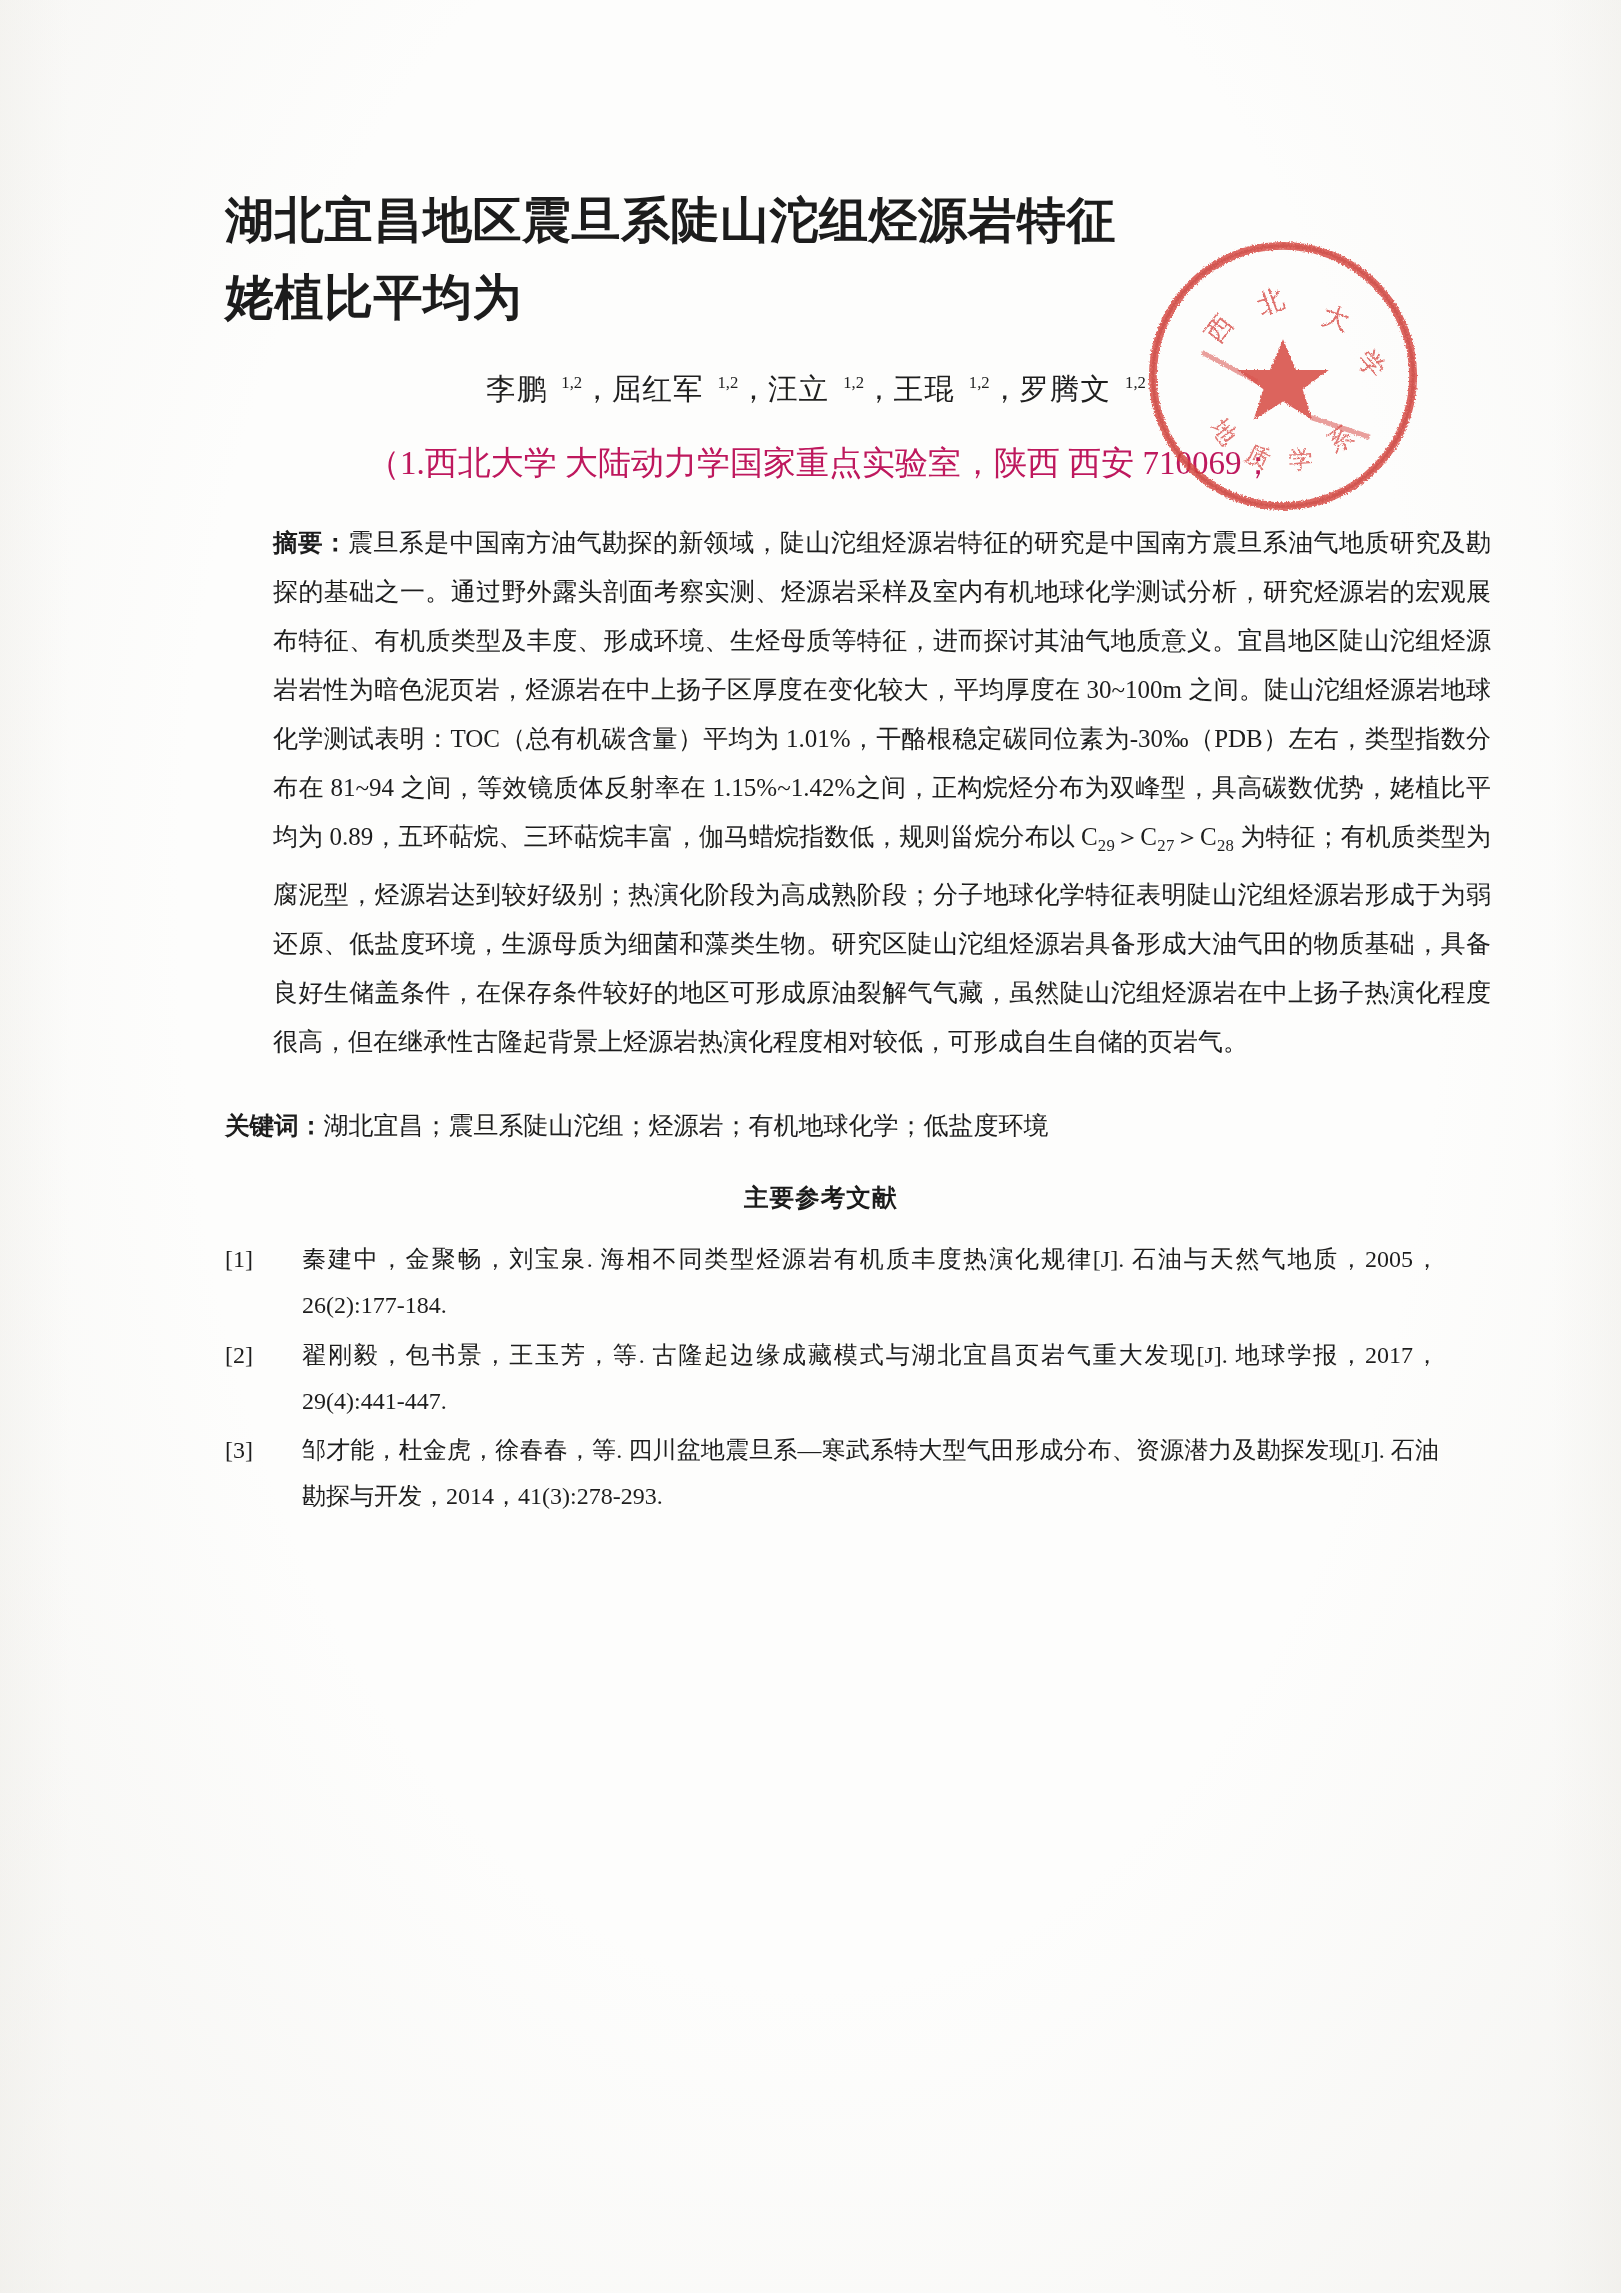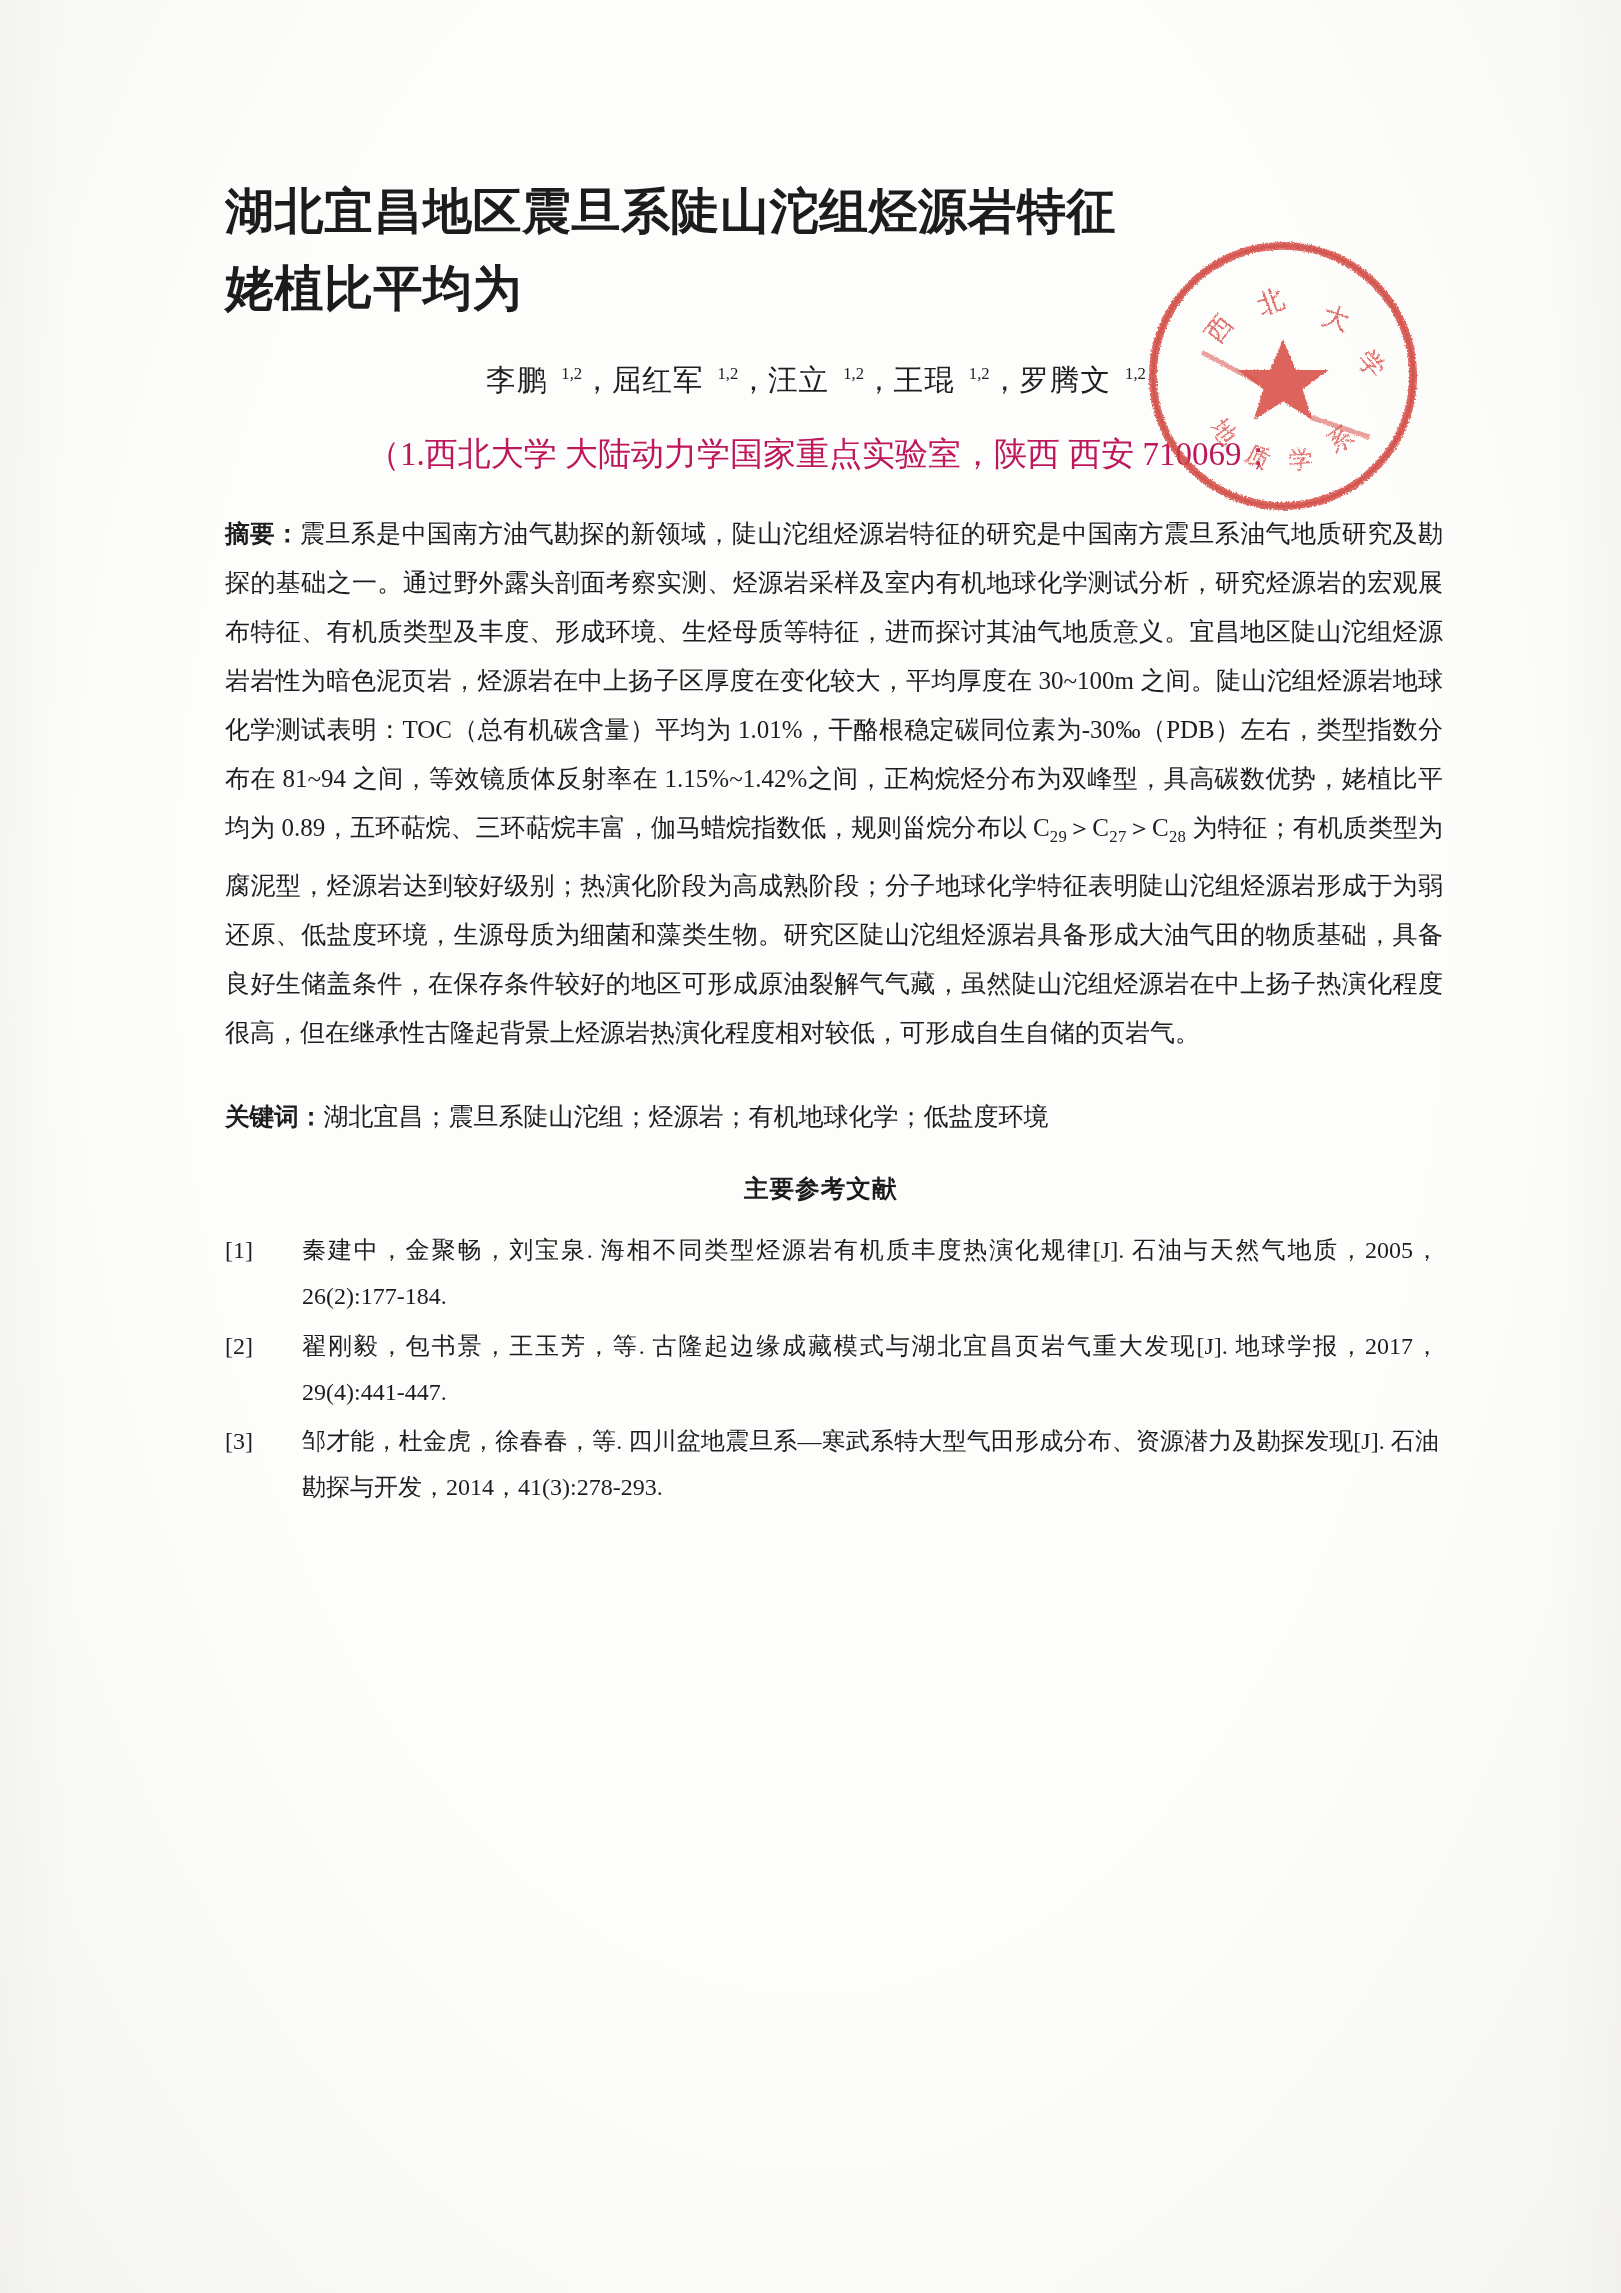--- a/index.html
+++ b/index.html
@@ -24,21 +24,21 @@
     inset: 0;
     background:
       radial-gradient(ellipse at 50% 40%, rgba(255,255,255,0) 55%, rgba(228,226,220,0.32) 100%),
       linear-gradient(90deg, rgba(236,234,228,0.30) 0px, rgba(255,255,255,0) 69px),
       linear-gradient(270deg, rgba(236,234,228,0.30) 0px, rgba(255,255,255,0) 69px);
     pointer-events: none;
   }
   .content {
     position: absolute;
     left: 225px;
-    top: 0;
+    top: 9px;
     width: 1221px;
   }
 
   
   .title {
     margin-top: 173px;
     font-family: "DejaVu Sans", "Liberation Sans", sans-serif;
     font-weight: 700;
     font-size: 49px;
     line-height: 77px;
@@ -82,20 +82,21 @@
 
   
   .abstract {
     margin-top: 25.6px;
     font-size: 25px;
     line-height: 49px;
     text-align: justify;
     text-justify: inter-ideograph;
     color: #1d1d1d;
     width: 1218px;
+    margin-left: 48px;
   }
   .lbl {
     font-family: "DejaVu Sans", "Liberation Sans", sans-serif;
     font-weight: 700;
     font-size: 24.6px;
   }
   .abstract .sub {
     font-size: 16.7px;
     vertical-align: sub;
   }

